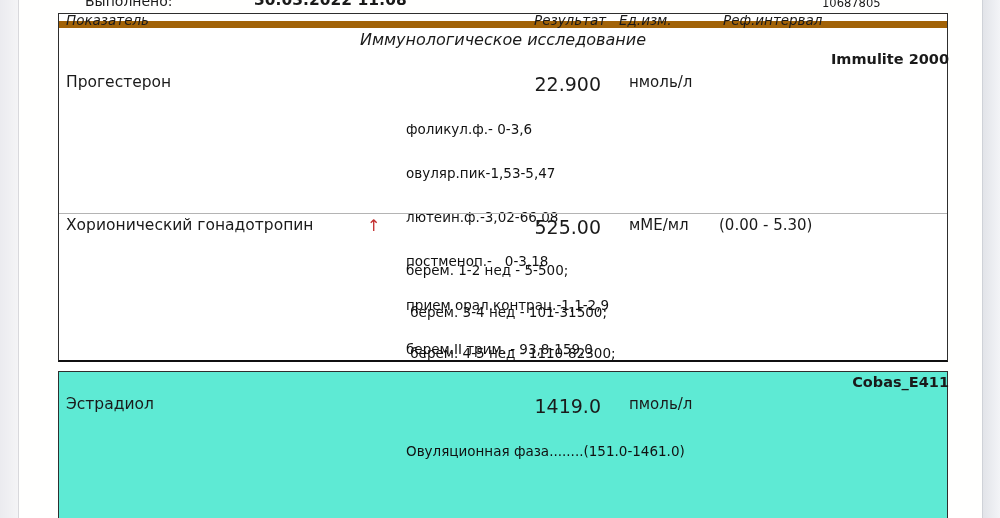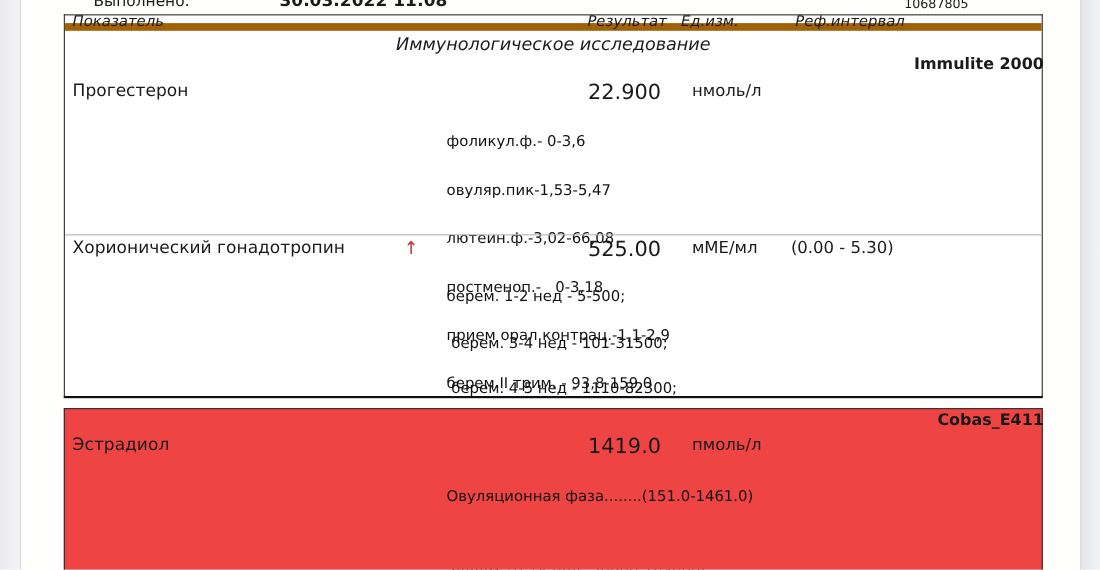--- a/index.html
+++ b/index.html
@@ -29,21 +29,21 @@
 
   
   .block1 {
     position:absolute; left:58px; top:13px; width:890px; height:349px;
     border:1px solid #2e2e2e; border-bottom:2px solid #101010;
     background:#fff;
   }
   .block2 {
     position:absolute; left:58px; top:371px; width:890px; height:147px;
     border:1px solid #2e2e2e; border-bottom:none;
-    background:#ef4444;
+    background:#5eead4;
   }
   .header-row {
     position:absolute; left:0; top:0; width:100%; height:14px;
     border-bottom:7px solid #a16207;
   }
   .header-row span {
     position:absolute; top:0; font-size:13.5px; font-style:italic; line-height:13px;
     white-space:nowrap;
   }
   .h-indicator { left:7px; }

